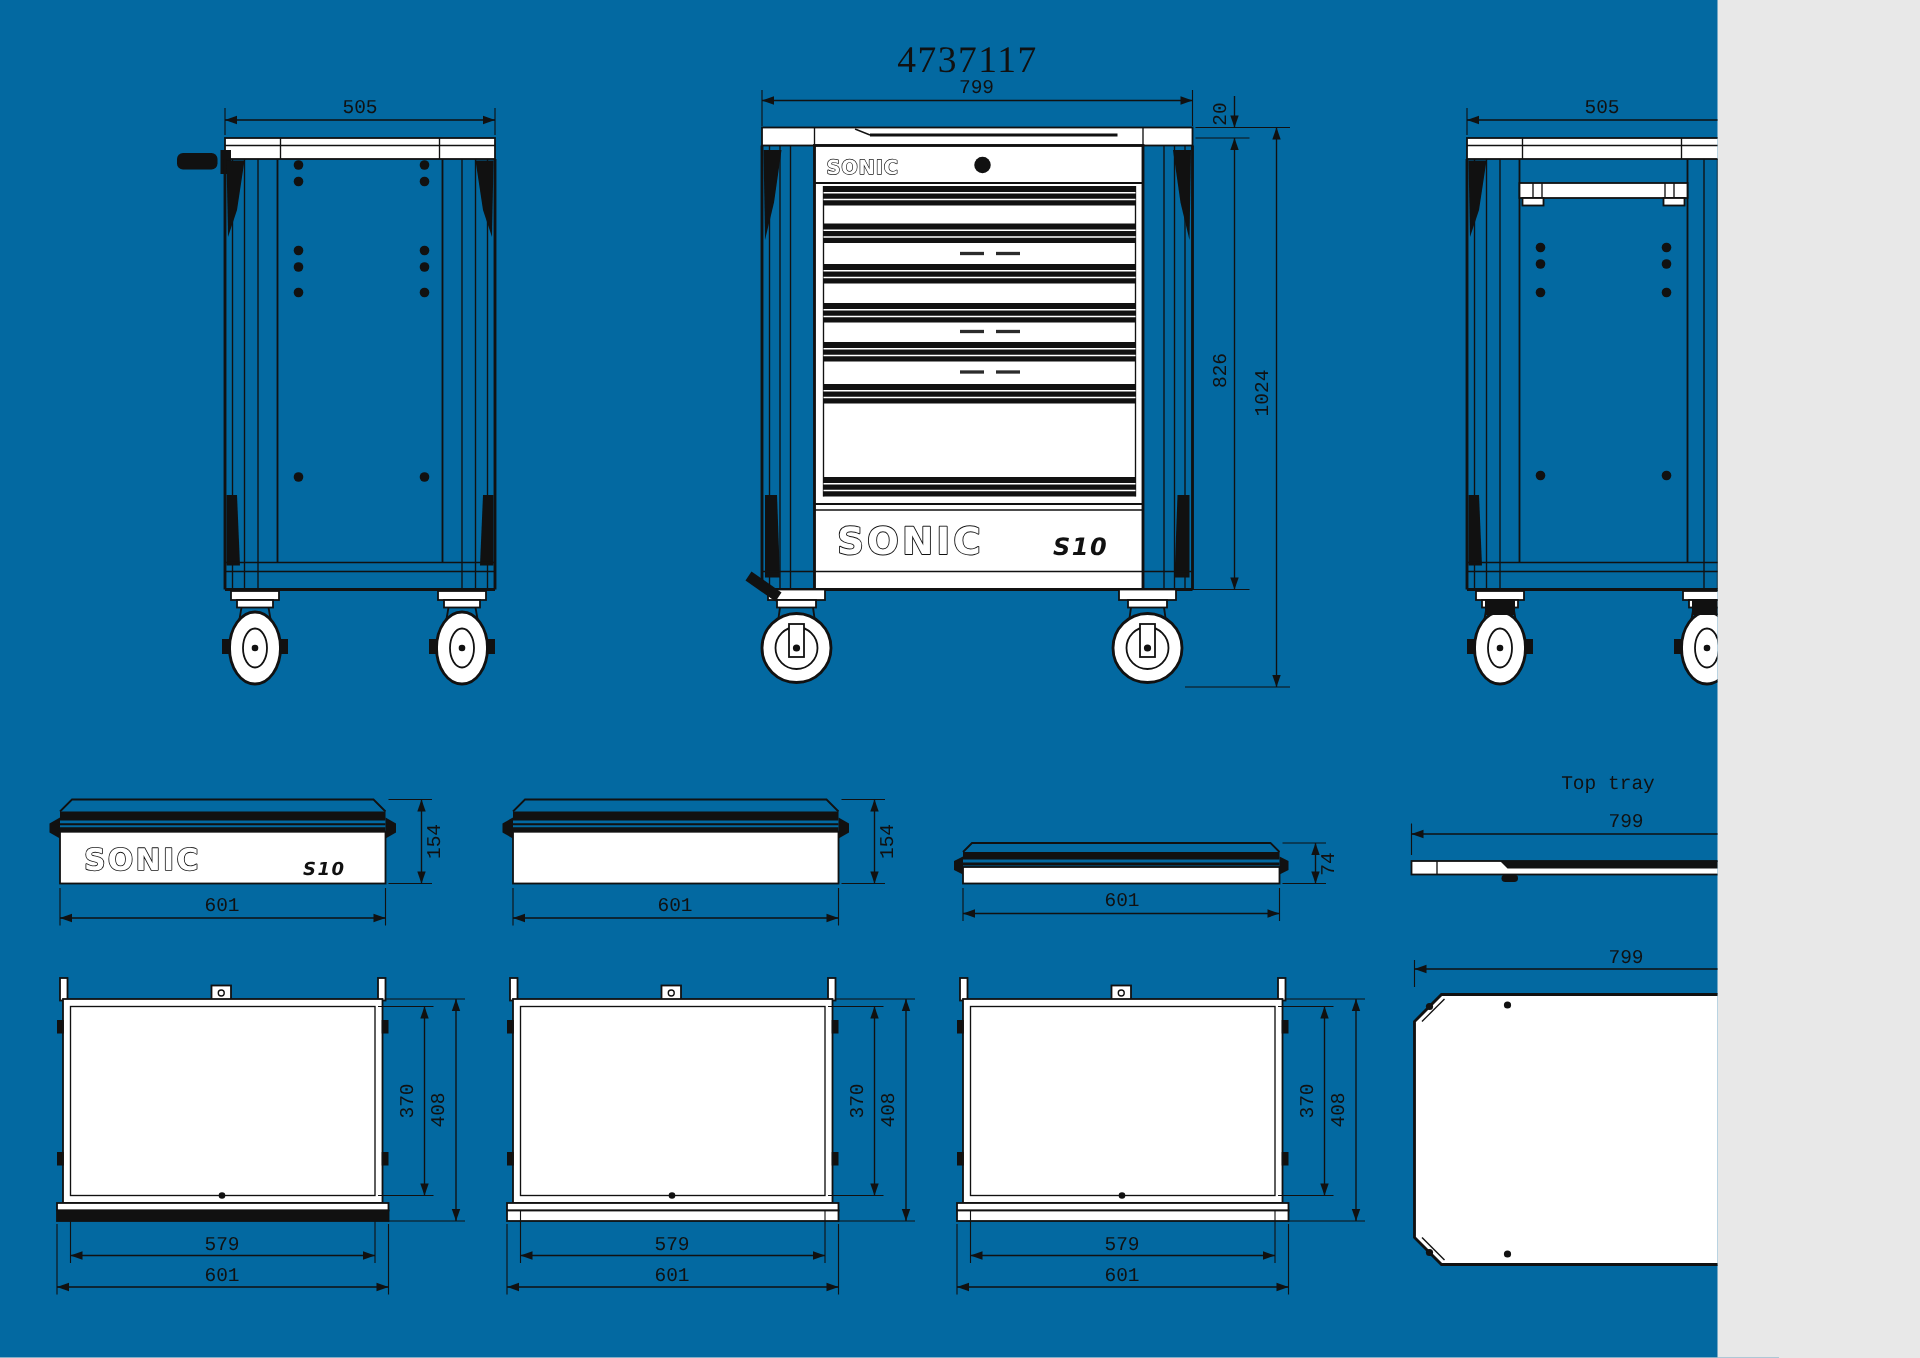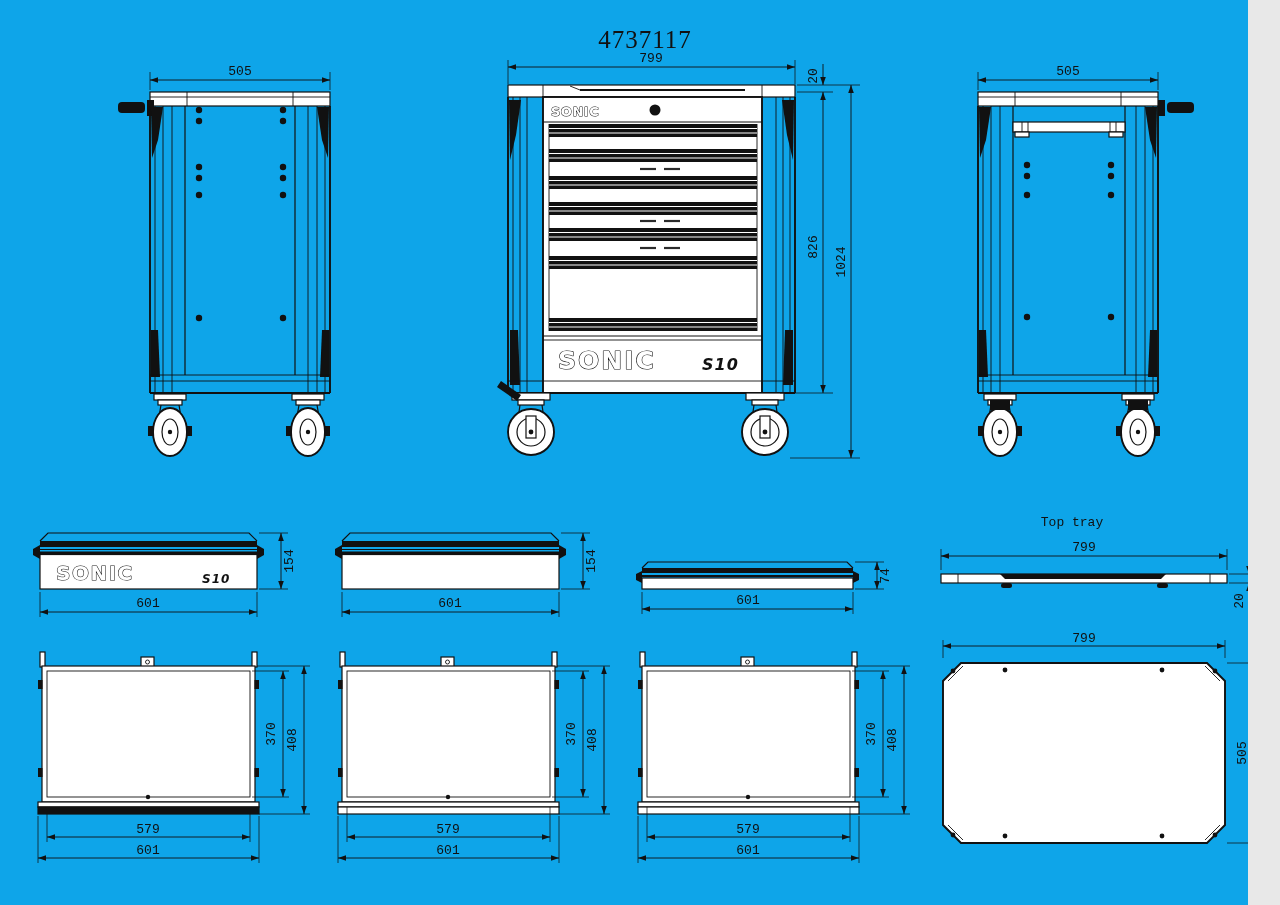--- a/index.html
+++ b/index.html
@@ -1,16 +1,16 @@
 <!DOCTYPE html>
 <html><head>
 <meta charset="utf-8">
 <style>
   html,body{margin:0;padding:0;background:#e8e8e8}
-  .canvas{position:relative;width:1248px;height:905px;background:#0ea5e9;overflow:hidden;font-family:"Liberation Sans",sans-serif}
+  .canvas{position:relative;width:1145px;height:905px;background:#0369a1;overflow:hidden;font-family:"Liberation Sans",sans-serif}
   svg{display:block}
   .o{stroke:#111;fill:none;stroke-width:1.2}
   .o1{stroke:#111;fill:none;stroke-width:0.9}
   .o2{stroke:#111;fill:none;stroke-width:1.9}
   .ow{stroke:#111;fill:#fff;stroke-width:1.2}
   .ow2{stroke:#111;fill:#fff;stroke-width:1.9}
   .f{fill:#111;stroke:none}
   .dim{stroke:#111;stroke-width:0.9;fill:none}
   .ext{stroke:#111;stroke-width:0.75;fill:none}
   .wl{stroke:#fff;stroke-width:1;fill:none}

